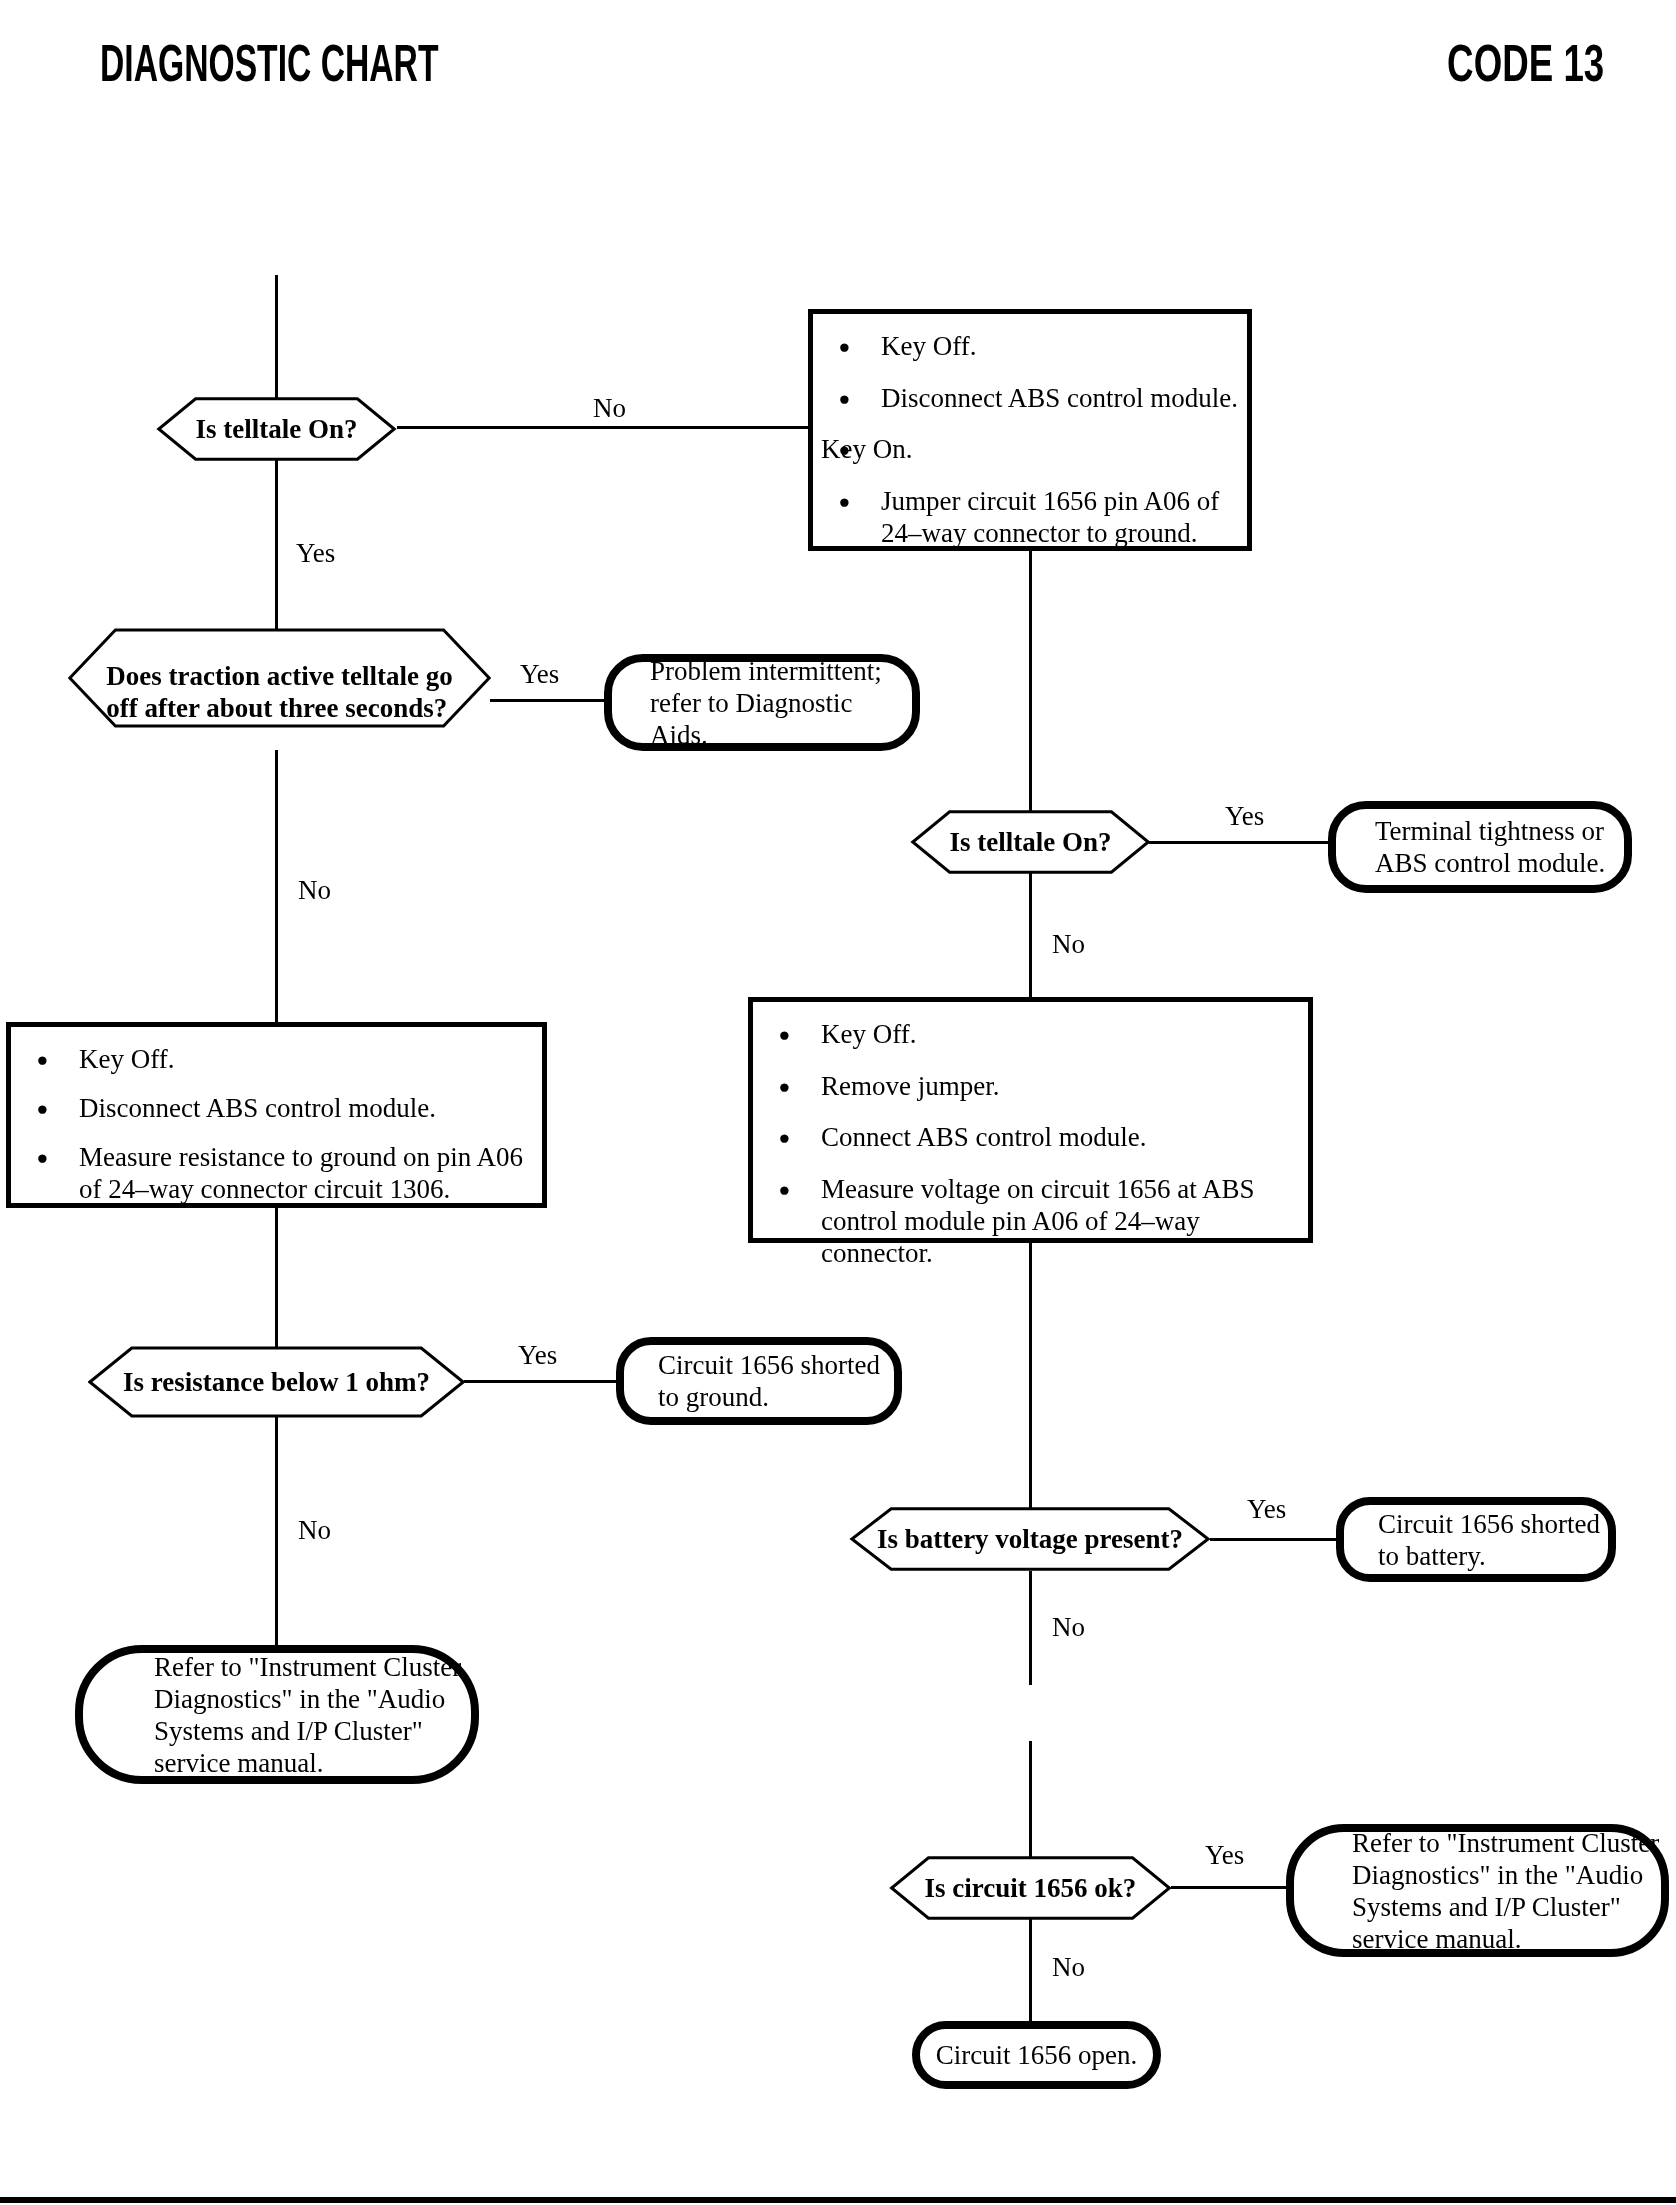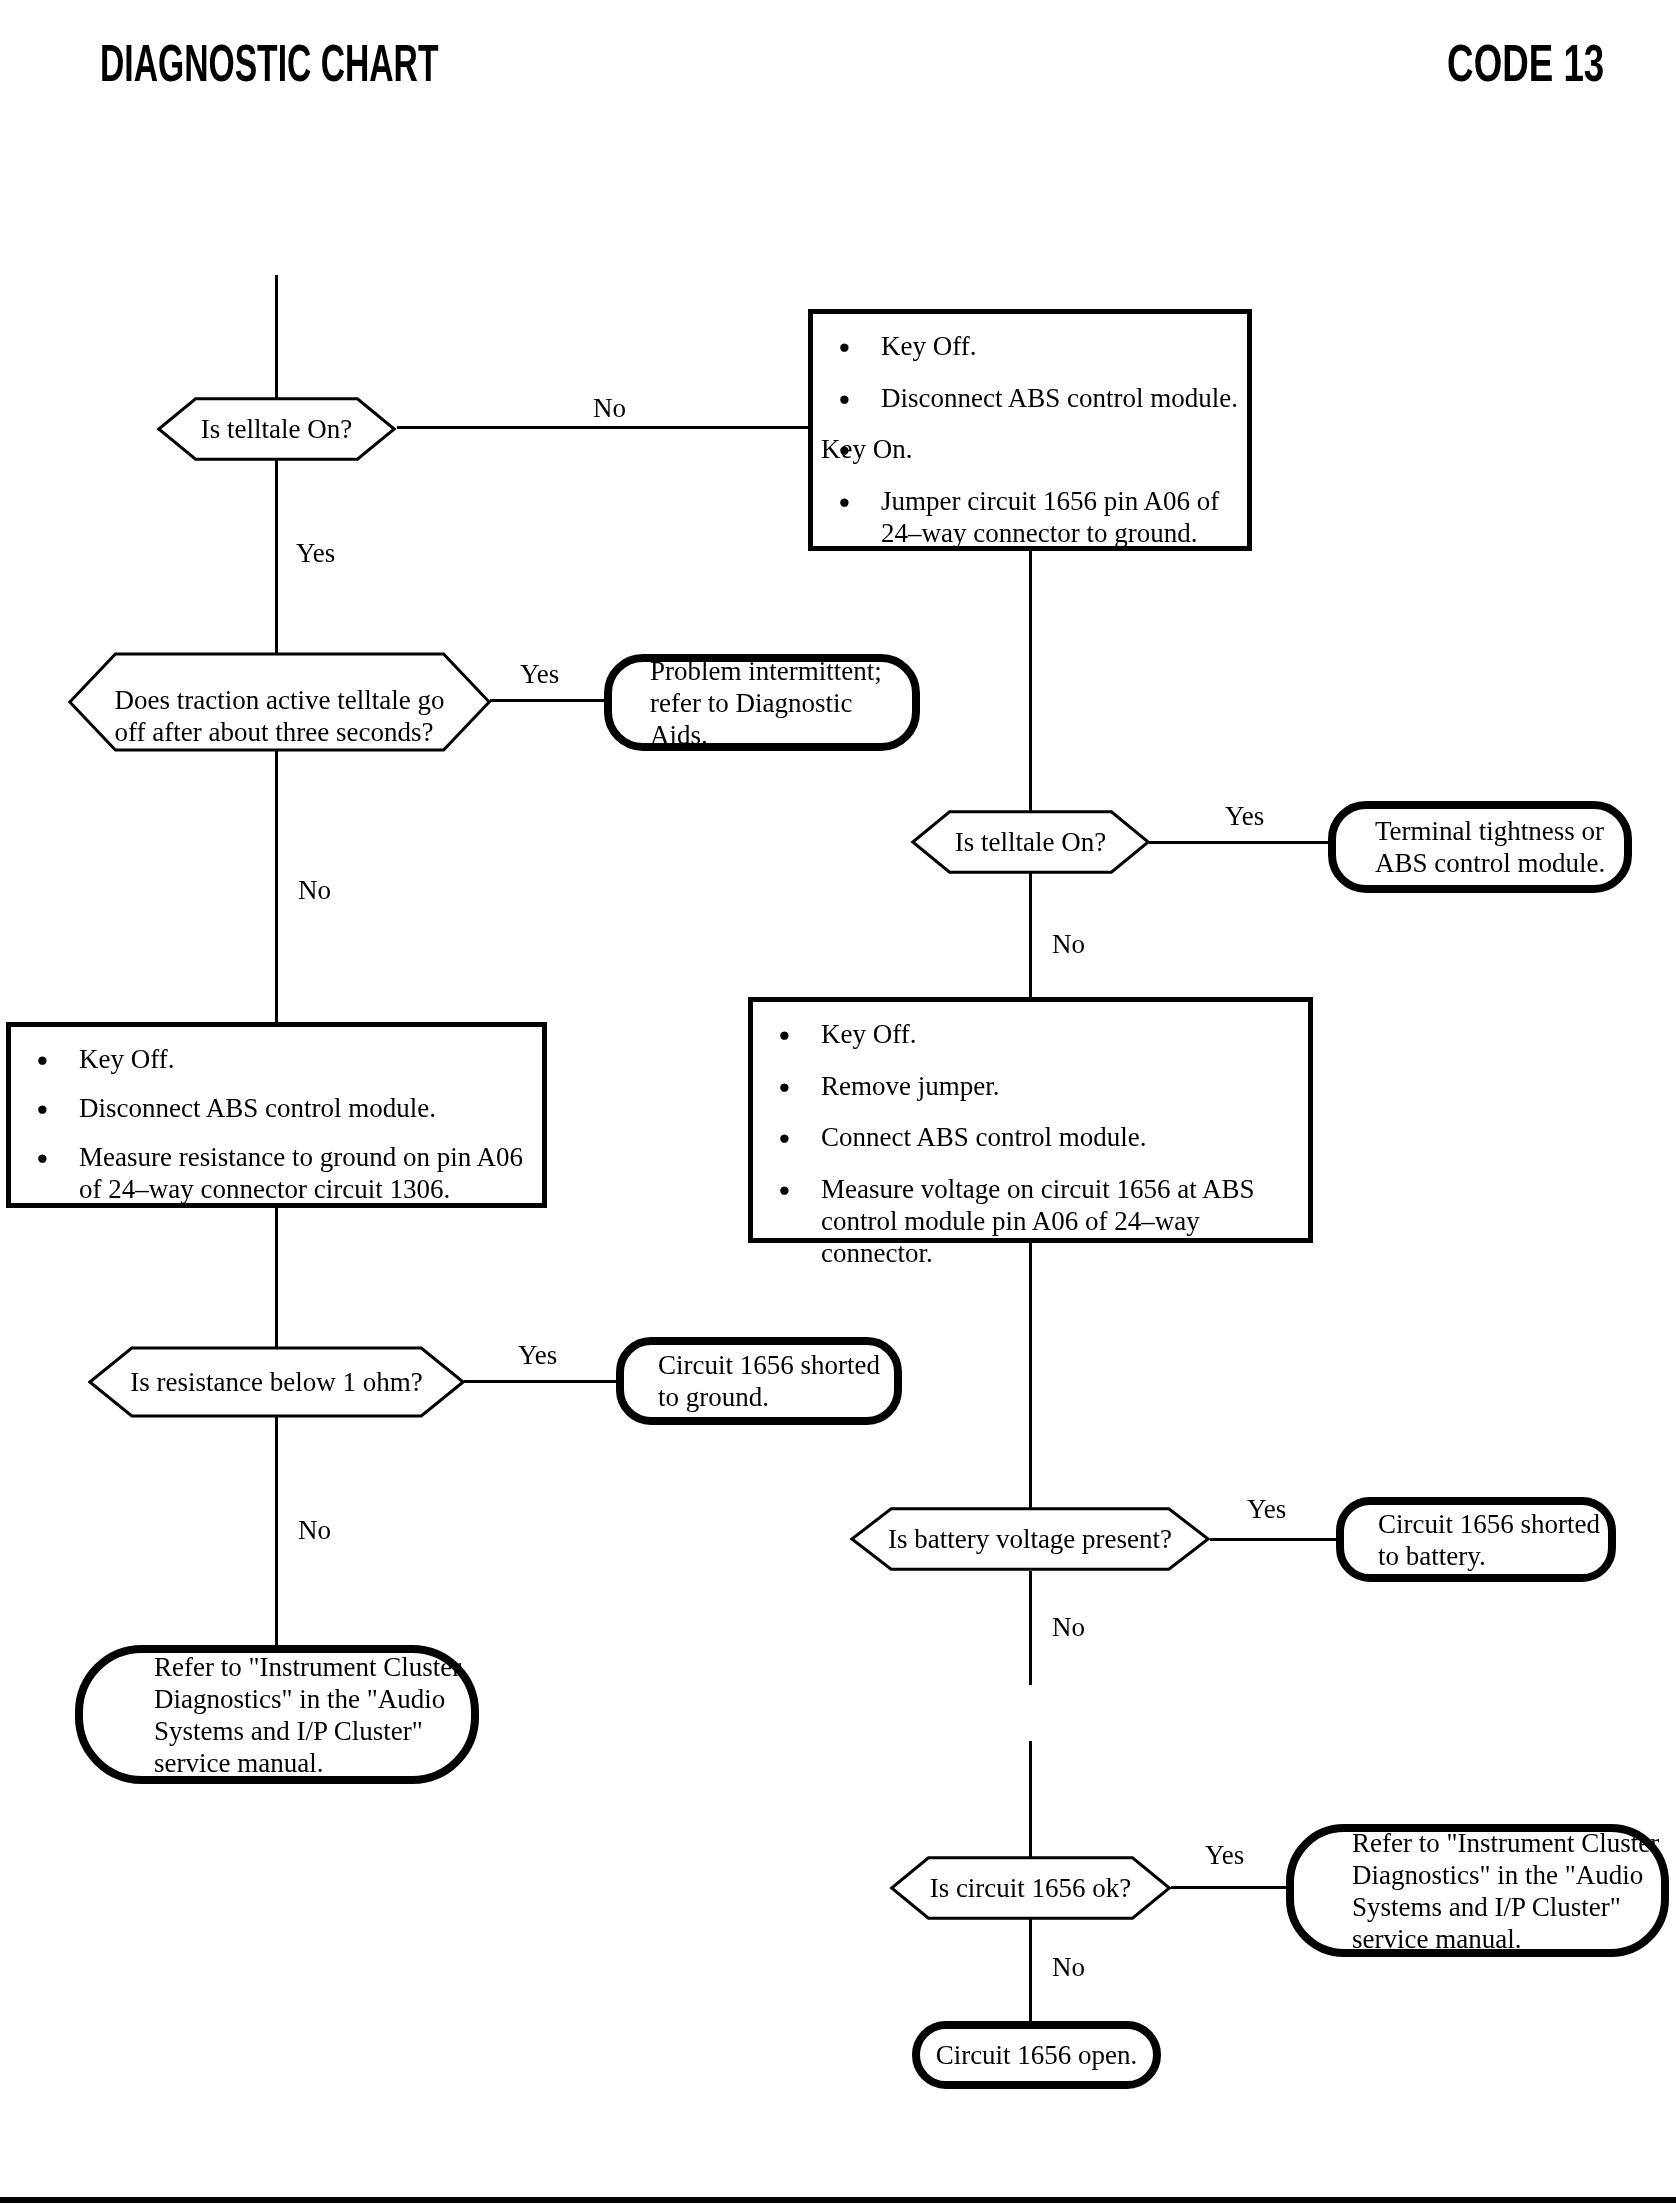--- a/index.html
+++ b/index.html
@@ -59,21 +59,21 @@
     box-sizing: border-box;
     font-size: 27px;
     line-height: 32px;
     display: flex;
     flex-direction: column;
     justify-content: center;
   }
   .term.centered { align-items: center; text-align: center; }
 
   
-  .hex { position: absolute; }
+  .hex { position: absolute; font-weight: bold; }
   .hex svg { position: absolute; left: 0; top: 0; }
   .hex-label {
     position: absolute; left: 0; top: 0; right: 0; bottom: 0;
     display: flex; align-items: center; justify-content: center;
     font-size: 27px; line-height: 32px; text-align: left;
   }
 
   .edge-label {
     position: absolute;
     font-size: 27px;
@@ -150,21 +150,21 @@
   </div>
 
 
   <div class="hex" style="left:156px; top:397px; width:241px; height:64px;">
     <svg width="241" height="64" viewBox="0 0 396 106">
       <polygon points="64,3 332,3 393,53 332,103 64,103 3,53" fill="#ffffff" stroke="#000000" stroke-width="5"></polygon>
     </svg>
     <div class="hex-label">Is telltale On?</div>
   </div>
 
-  <div class="hex" style="left:68px; top:652px; width:423px; height:128px;">
+  <div class="hex" style="left:68px; top:628px; width:423px; height:128px;">
     <svg width="423" height="100" viewBox="0 0 696 164">
       <polygon points="78,3 618,3 693,82 618,161 78,161 3,82" fill="#ffffff" stroke="#000000" stroke-width="5"></polygon>
     </svg>
     <div class="hex-label">
       <div>
         <div>Does traction active telltale go</div>
         <div>off after about three seconds?</div>
       </div>
     </div>
   </div>

